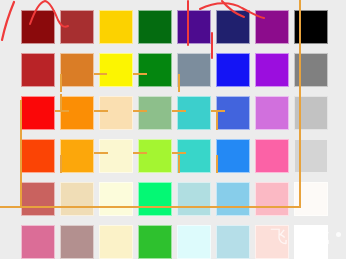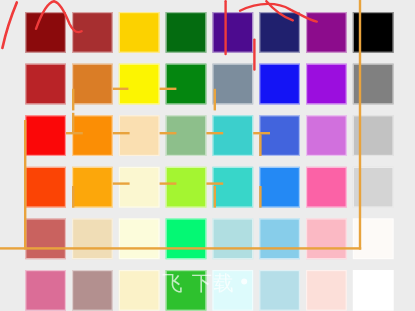--- a/index.html
+++ b/index.html
@@ -61,21 +61,21 @@
   
   #watermark {
     position: absolute;
     left: 0;
     top: 218px;
     width: 346px;
     height: 36px;
     z-index: 7;
     display: flex;
     align-items: center;
-    justify-content: center;
+    justify-content: flex-end;
     pointer-events: none;
   }
   #watermark .wm-text {
     font-size: 19px;
     letter-spacing: 2px;
     color: rgba(255,255,255,0.78);
     white-space: nowrap;
     font-family: "Liberation Sans", sans-serif;
   }
   #watermark .wm-cn {

